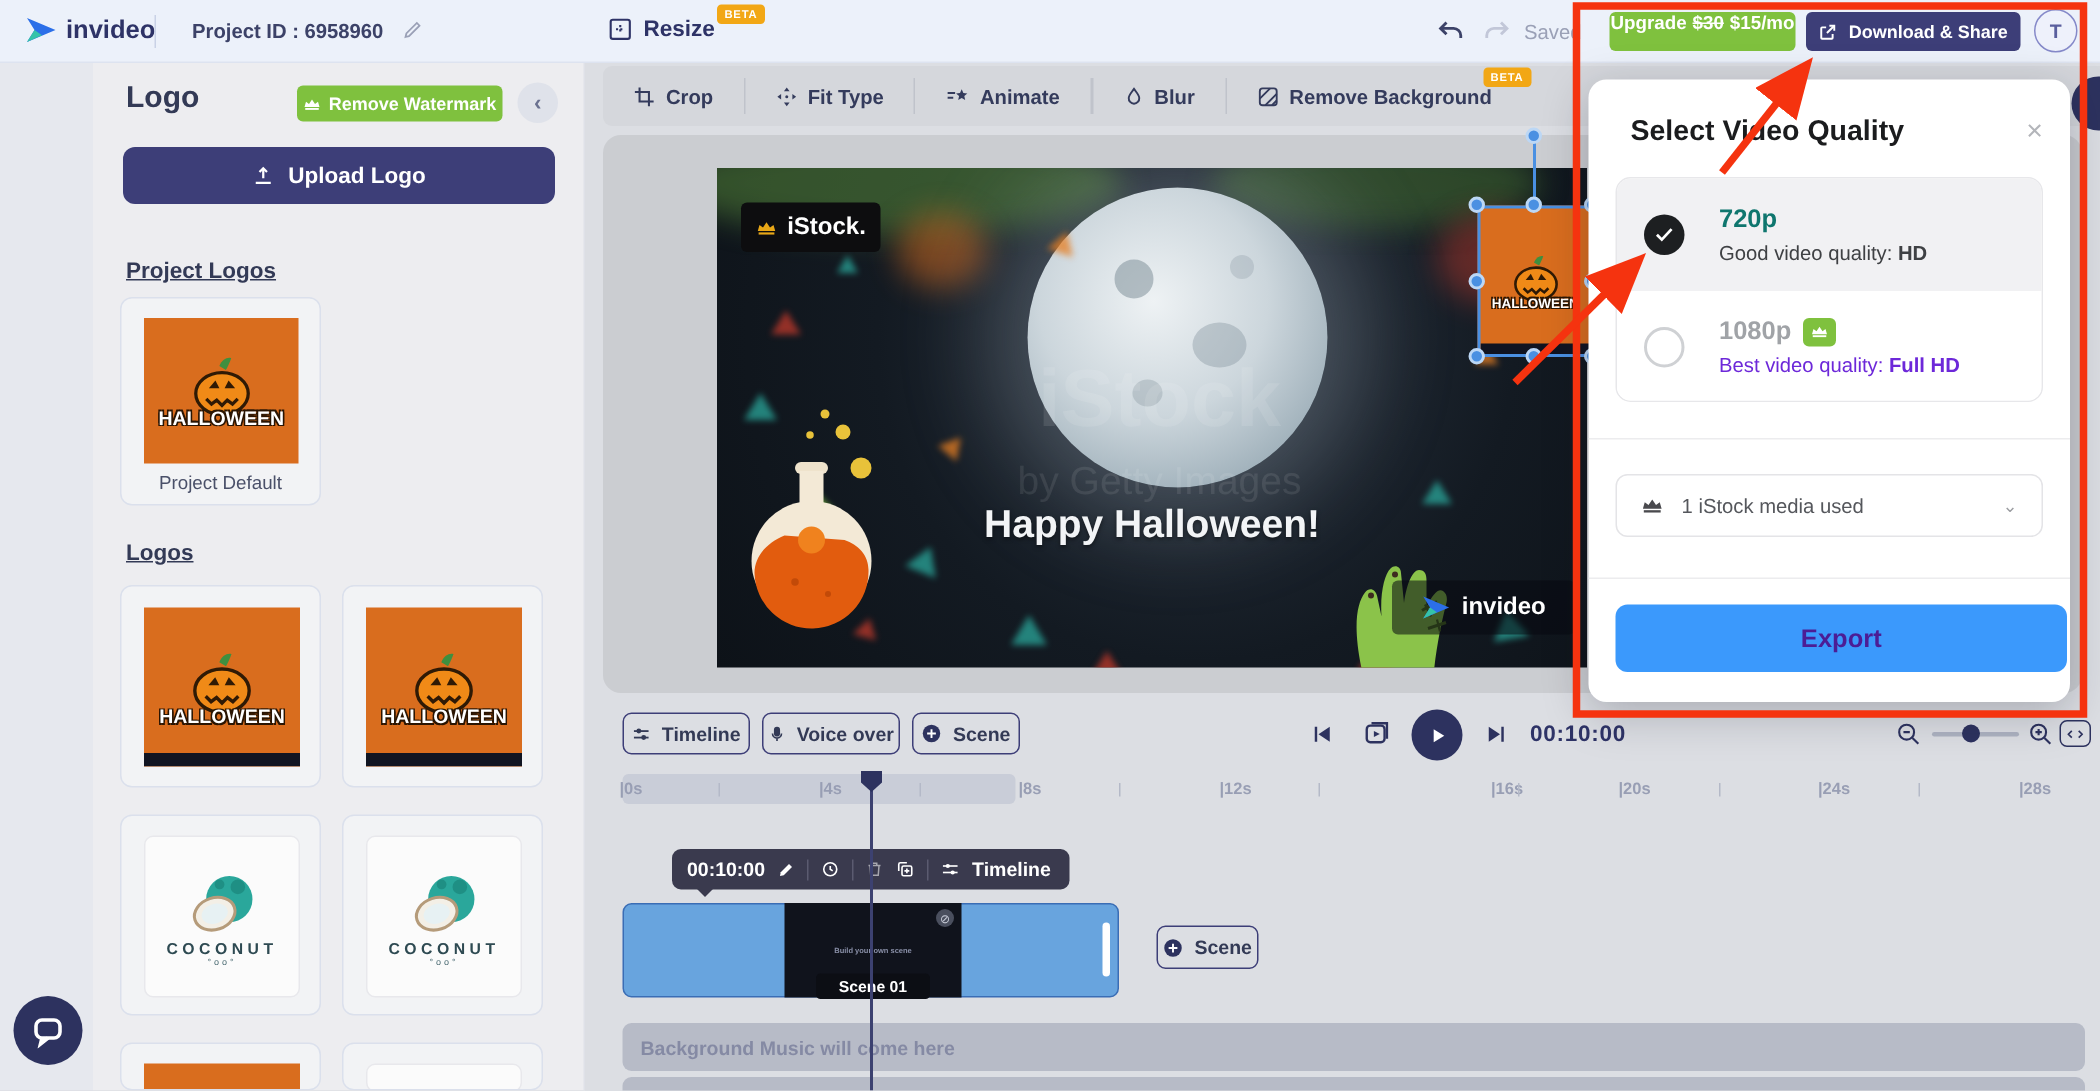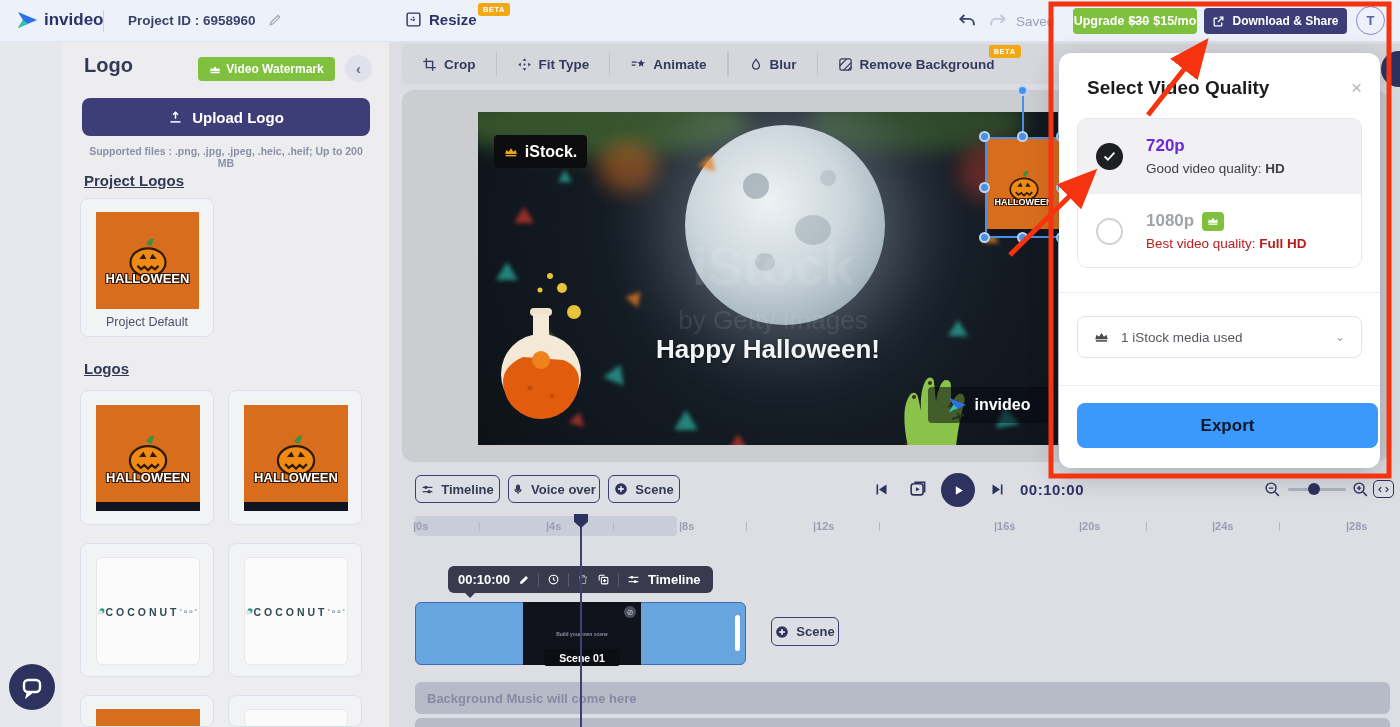--- a/index.html
+++ b/index.html
@@ -12,21 +12,21 @@
   .brand{left:16px;top:9px;display:flex;align-items:center;gap:6px;}
   .brand-name{font-size:17px;font-weight:bold;color:#2e3367;}
   .tb-sep{left:103px;top:10px;width:1px;height:22px;background:#c9d2e6;}
   .proj-id{left:128px;top:13px;font-size:13.5px;font-weight:bold;color:#3c4268;}
   .pencil{color:#9aa0b6;}
   .resize-wrap{left:405px;top:11px;display:flex;align-items:center;gap:7px;}
   .resize-label{font-size:15px;font-weight:bold;color:#2e3367;}
   .beta{background:#f2a715;color:#fff;font-size:7.5px;font-weight:bold;border-radius:3px;padding:2px 5px;letter-spacing:.5px;}
   .beta-resize{left:478px;top:3px;}
   .saved{left:1016px;top:14px;font-size:13.5px;color:#9aa0b6;}
-  .btn-upgrade{left:1073px;top:8px;width:124px;height:26px;background:#7fc13e;border-radius:4px;color:#fff;font-size:12.5px;font-weight:bold;display:flex;align-items:center;justify-content:center;gap:4px;}
+  .btn-upgrade{left:1073px;top:8px;width:124px;height:26px;background:#7fc13e;border-radius:4px;color:#fff;font-size:12.5px;font-weight:bold;display:flex;justify-content:center;gap:4px;}
   .btn-download{left:1204px;top:8px;width:143px;height:26px;background:#3d3e78;border-radius:4px;color:#fff;font-size:12px;font-weight:bold;display:flex;align-items:center;justify-content:center;gap:7px;}
   .avatar{left:1356px;top:6px;width:29px;height:29px;border-radius:50%;border:1.5px solid #8589c9;background:#eef1fb;color:#5a5f9e;font-size:13px;font-weight:bold;display:flex;align-items:center;justify-content:center;}
   
   .rail{left:0;top:42px;width:62px;height:685px;background:#e6e8ee;z-index:5;}
   .rail-item{position:absolute;left:0;width:62px;height:64px;display:flex;flex-direction:column;align-items:center;justify-content:center;gap:3px;}
   .rail-item.active{background:#f3f4f8;}
   .rail-ico{width:33px;height:33px;border-radius:50%;background:#8f96b3;display:flex;align-items:center;justify-content:center;color:#fff;}
   .rail-item.active .rail-ico{background:#2d325f;}
   .rail-label{font-size:10.5px;color:#777e9e;font-weight:bold;}
   .rail-item.active .rail-label{color:#3c4268;}
@@ -39,21 +39,21 @@
   .btn-removewm{left:198px;top:57px;width:137px;height:24px;background:#7fc13e;border-radius:4px;color:#fff;font-size:12px;font-weight:bold;display:flex;align-items:center;justify-content:center;gap:5px;}
   .btn-collapse{left:345px;top:55px;width:27px;height:27px;border-radius:50%;background:#dfe2ea;color:#6a7190;font-size:15px;font-weight:bold;display:flex;align-items:center;justify-content:center;}
   .btn-upload{left:82px;top:98px;width:288px;height:38px;background:#3d3e78;border-radius:8px;color:#fff;font-size:15px;font-weight:bold;display:flex;align-items:center;justify-content:center;gap:9px;}
   .supported{left:82px;top:145px;width:288px;text-align:center;font-size:10.5px;color:#8a90a8;font-weight:bold;}
   .sec-head{font-size:15px;font-weight:bold;color:#333a56;text-decoration:underline;}
   .logo-card{background:#f2f3f5;border:1px solid #dbe0ec;border-radius:8px;overflow:hidden;}
   .hw-img{background:#d96d1e;position:absolute;display:flex;flex-direction:column;align-items:center;justify-content:center;overflow:hidden;}
   .hw-word{color:#fff;font-weight:bold;font-size:13px;letter-spacing:0;text-shadow:-1px -1px 0 #2a1503,1px -1px 0 #2a1503,-1px 1px 0 #2a1503,1px 1px 0 #2a1503;}
   .hw-strip{position:absolute;left:0;right:0;bottom:0;height:9px;background:#101421;}
   .card-label{position:absolute;width:100%;text-align:center;font-size:12.5px;color:#4a5069;}
-  .coco-img{background:#fbfbfb;border:1px solid #e8e8ec;border-radius:6px;position:absolute;display:flex;flex-direction:row;align-items:center;justify-content:center;}
+  .coco-img{background:#fbfbfb;border:1px solid #e8e8ec;border-radius:6px;position:absolute;display:flex;flex-direction:column;align-items:center;justify-content:center;}
   .coco-word{font-size:10.5px;font-weight:bold;letter-spacing:3px;color:#2e4a52;margin-top:2px;}
   .coco-sub{font-size:6px;color:#4a6a72;letter-spacing:2px;}
   
   .cv-toolbar{left:402px;top:44px;width:998px;height:40px;background:#d5d7dc;border-radius:6px 0 0 6px;display:flex;align-items:center;z-index:1;}
   .cv-btn{display:flex;align-items:center;gap:7px;color:#343b5c;font-size:13.5px;font-weight:bold;padding:0 20px;height:40px;position:relative;}
   .cv-div{width:1px;height:24px;background:#c0c3cb;}
   .beta-rb{position:absolute;right:-6px;top:1px;}
   .preview-card{left:402px;top:90px;width:986px;height:372px;background:#cbcdd1;border-radius:12px;}
   .video{left:478px;top:112px;width:580px;height:333px;background:radial-gradient(circle at 55% 35%,#2a3440 0%,#131a22 55%,#0d1218 100%);overflow:hidden;z-index:2;}
   .moon{position:absolute;left:207px;top:13px;width:200px;height:200px;border-radius:50%;
@@ -96,29 +96,29 @@
   .help-circ{left:1381px;top:51px;width:36px;height:36px;border-radius:50%;background:#2d325f;z-index:40;}
   .modal{left:1059px;top:53px;width:321px;height:415px;background:#fff;border-radius:12px;box-shadow:0 8px 30px rgba(20,25,40,.25);z-index:50;}
   .modal-title{position:absolute;left:28px;top:24px;font-size:19px;font-weight:bold;color:#1b1c1e;}
   .modal-close{position:absolute;right:18px;top:24px;font-size:19px;color:#b3b5ba;}
   .opt-box{position:absolute;left:18px;top:65px;width:285px;height:150px;border:1px solid #e7e7ea;border-radius:10px;overflow:hidden;}
   .opt{position:absolute;left:0;width:100%;height:75px;}
   .opt-720{top:0;background:#f1f1f3;}
   .opt-1080{top:75px;background:#fff;}
   .chk{position:absolute;left:18px;top:24px;width:27px;height:27px;border-radius:50%;background:#1d1f21;display:flex;align-items:center;justify-content:center;}
   .radio{position:absolute;left:18px;top:24px;width:27px;height:27px;border-radius:50%;border:2px solid #cfd1d4;background:#fff;}
-  .opt-res{position:absolute;left:68px;top:17px;font-size:17px;font-weight:bold;color:#6d28d9;display:flex;align-items:center;gap:8px;}
+  .opt-res{position:absolute;left:68px;top:17px;font-size:17px;font-weight:bold;color:#0f766e;display:flex;align-items:center;gap:8px;}
   .opt-1080 .opt-res{color:#a0a3a7;}
   .opt-desc{position:absolute;left:68px;top:42px;font-size:13.5px;color:#3f4144;}
-  .opt-1080 .opt-desc{color:#b91c1c;}
+  .opt-1080 .opt-desc{color:#6d28d9;}
   .premium-badge{width:22px;height:19px;background:#7fc13e;border-radius:4px;display:flex;align-items:center;justify-content:center;}
   .modal-div{position:absolute;left:0;width:321px;height:1px;background:#ececee;}
   .dd{position:absolute;left:18px;top:263px;width:285px;height:42px;border:1px solid #e4e4e7;border-radius:8px;display:flex;align-items:center;gap:12px;padding:0 16px;color:#55575c;font-size:13.5px;}
   .dd-chev{margin-left:auto;color:#9b9da1;font-size:12px;}
-  .btn-export{position:absolute;left:18px;top:350px;width:301px;height:45px;background:#3b99fc;border-radius:8px;color:#0f172a;font-size:17px;font-weight:bold;display:flex;align-items:center;justify-content:center;}
+  .btn-export{position:absolute;left:18px;top:350px;width:301px;height:45px;background:#3b99fc;border-radius:8px;color:#4c1d95;font-size:17px;font-weight:bold;display:flex;align-items:center;justify-content:center;}
   
   .overlay{left:0;top:0;width:1400px;height:727px;z-index:100;pointer-events:none;}
 </style>
 </head>
 <body>
 
 <svg width="0" height="0" style="position:absolute">
   <defs>
     <g id="pumpkin-g">
       <path d="M30 10c2-5 6-7 9-6-1 3-3 7-4 9" fill="#3f8f3f"></path>
@@ -294,34 +294,33 @@
   </div>
 
   <div class="abs panel"></div>
   <div class="abs panel-title">Logo</div>
   <div class="abs btn-removewm">
     <span style="color:#fff">
         <svg width="12" height="11" viewBox="0 0 24 17">
           <use href="#crown-g"></use>
         </svg>
       </span>
-    <span>Video Watermark</span>
+    <span>Remove Watermark</span>
   </div>
   <div class="abs btn-collapse">‹</div>
   <div class="abs btn-upload">
     <span>
         <svg width="15" height="15" viewBox="0 0 24 24" fill="none" stroke="#fff" stroke-width="2.4">
           <path d="M12 14V4"></path>
           <path d="M8 7.5L12 3.5l4 4"></path>
           <path d="M4 19h16"></path>
         </svg>
       </span>
     <span>Upload Logo</span>
   </div>
-  <div class="abs supported">Supported files : .png, .jpg, .jpeg, .heic, .heif; Up to 200 MB</div>
   <div class="abs sec-head" style="left:84px;top:172px">Project Logos</div>
 
   <div class="abs logo-card" style="left:80px;top:198px;width:134px;height:139px;">
     <div class="hw-img" style="left:15px;top:13px;width:103px;height:97px;">
       <svg width="56" height="46" viewBox="0 0 64 52">
           <use href="#pumpkin-g"></use>
         </svg>
       <span class="hw-word" style="margin-top:-10px">HALLOWEEN</span>
     </div>
     <div class="card-label" style="top:116px">Project Default</div>

